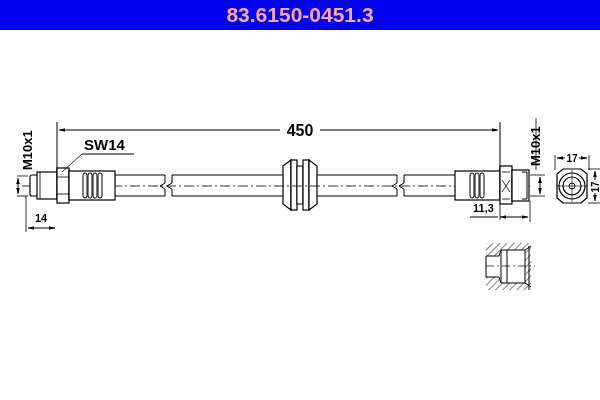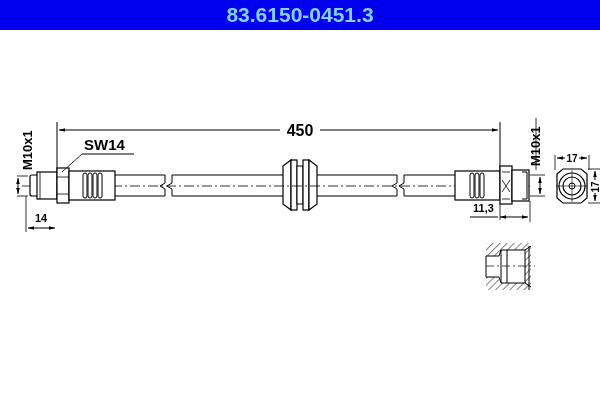--- a/index.html
+++ b/index.html
@@ -1,19 +1,19 @@
 <!DOCTYPE html>
 <html><head>
 <meta charset="utf-8">
 <style>
   html, body { margin: 0; padding: 0; background: #ffffff; }
   body { width: 600px; height: 400px; position: relative; overflow: hidden; font-family: "Liberation Sans", sans-serif; }
   .header {
     position: absolute; left: 0; top: 0; width: 600px; height: 30px;
-    background: #0000ee; color: #7dd3fc;
+    background: #0000ee; color: #fca5a5;
     display: flex; justify-content: center; align-items: center;
     font-weight: bold; font-size: 21px; letter-spacing: 0px;
   }
   .header span { margin: 0 14px; }
   svg.drawing { position: absolute; left: 0; top: 0; }
   svg text { font-family: "Liberation Sans", sans-serif; font-weight: bold; fill: #000; }
 </style>
 </head>
 <body>
 

